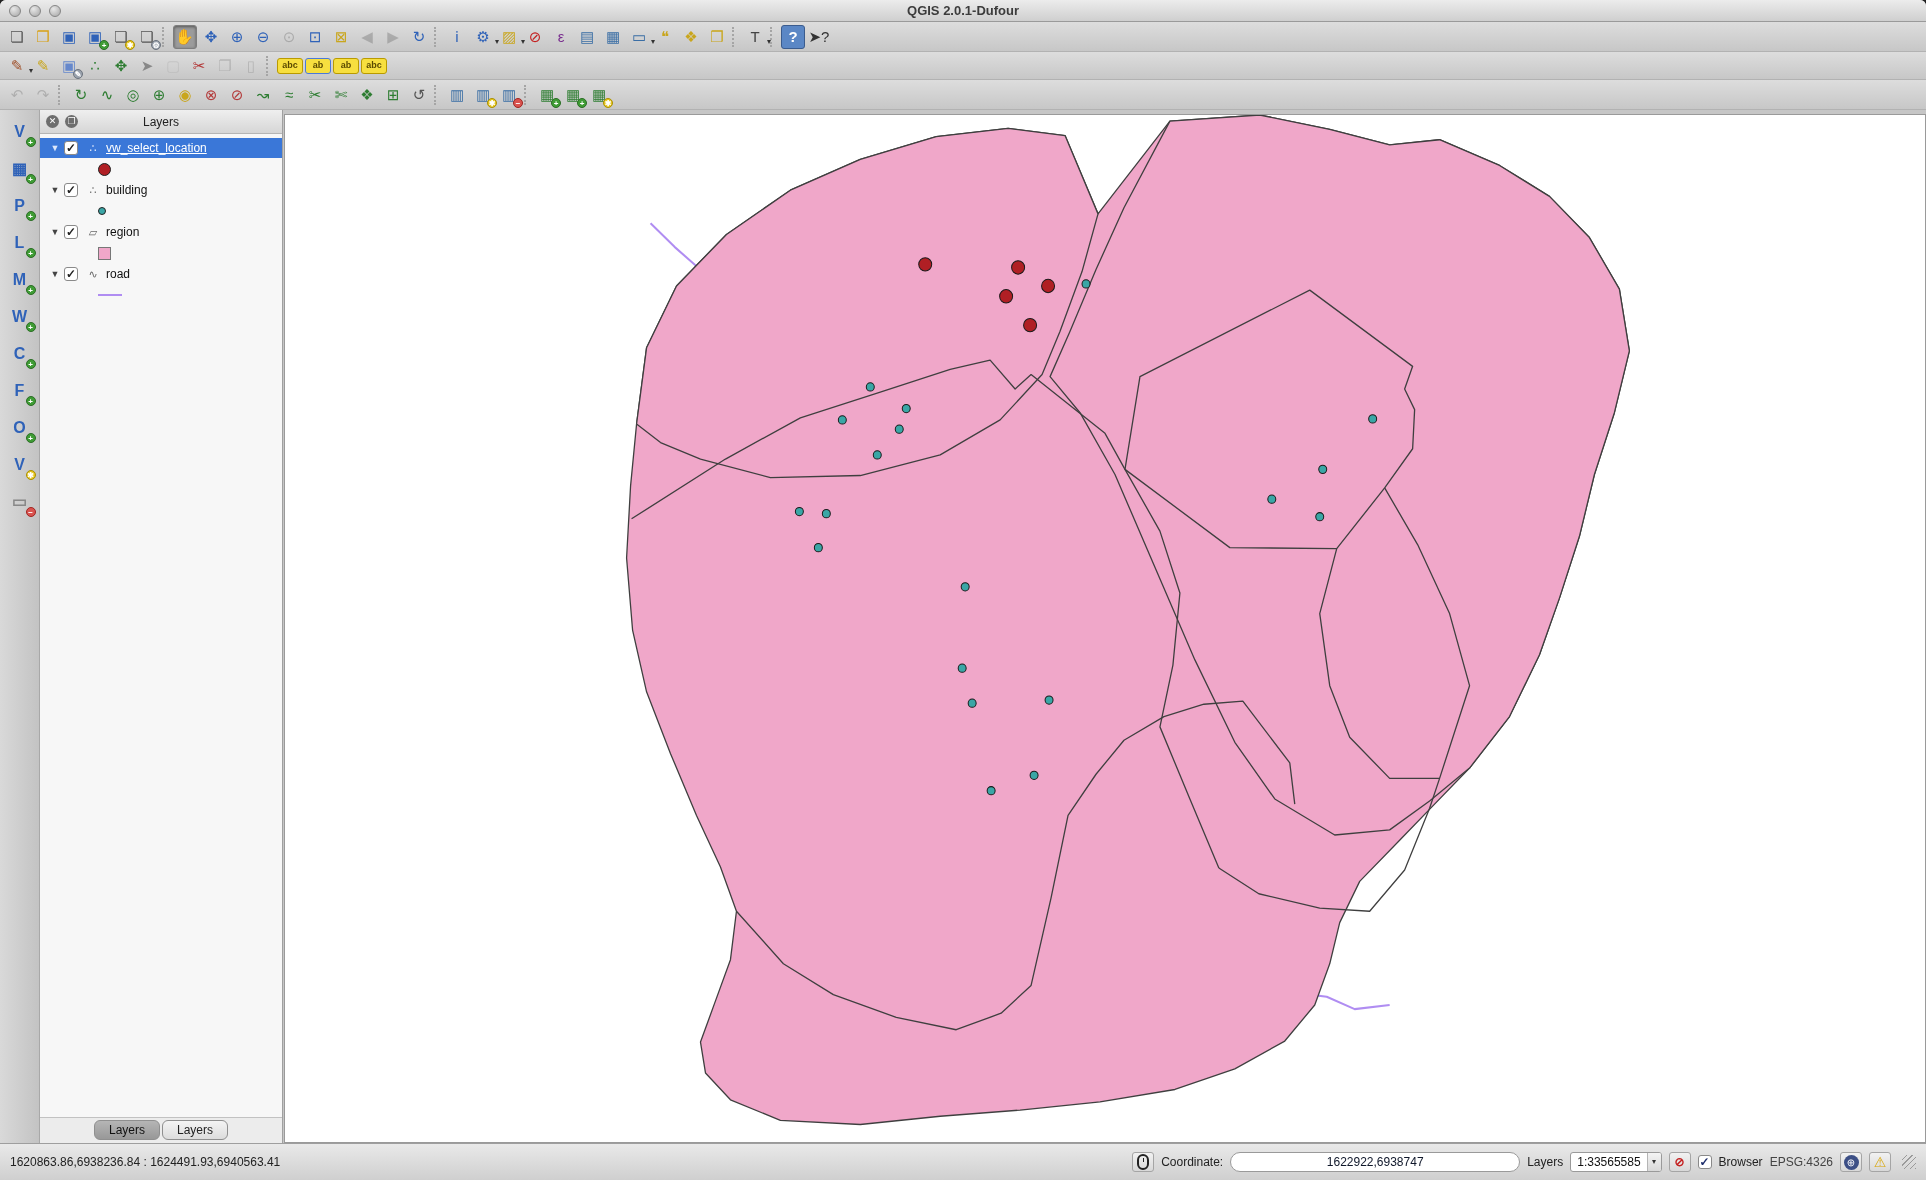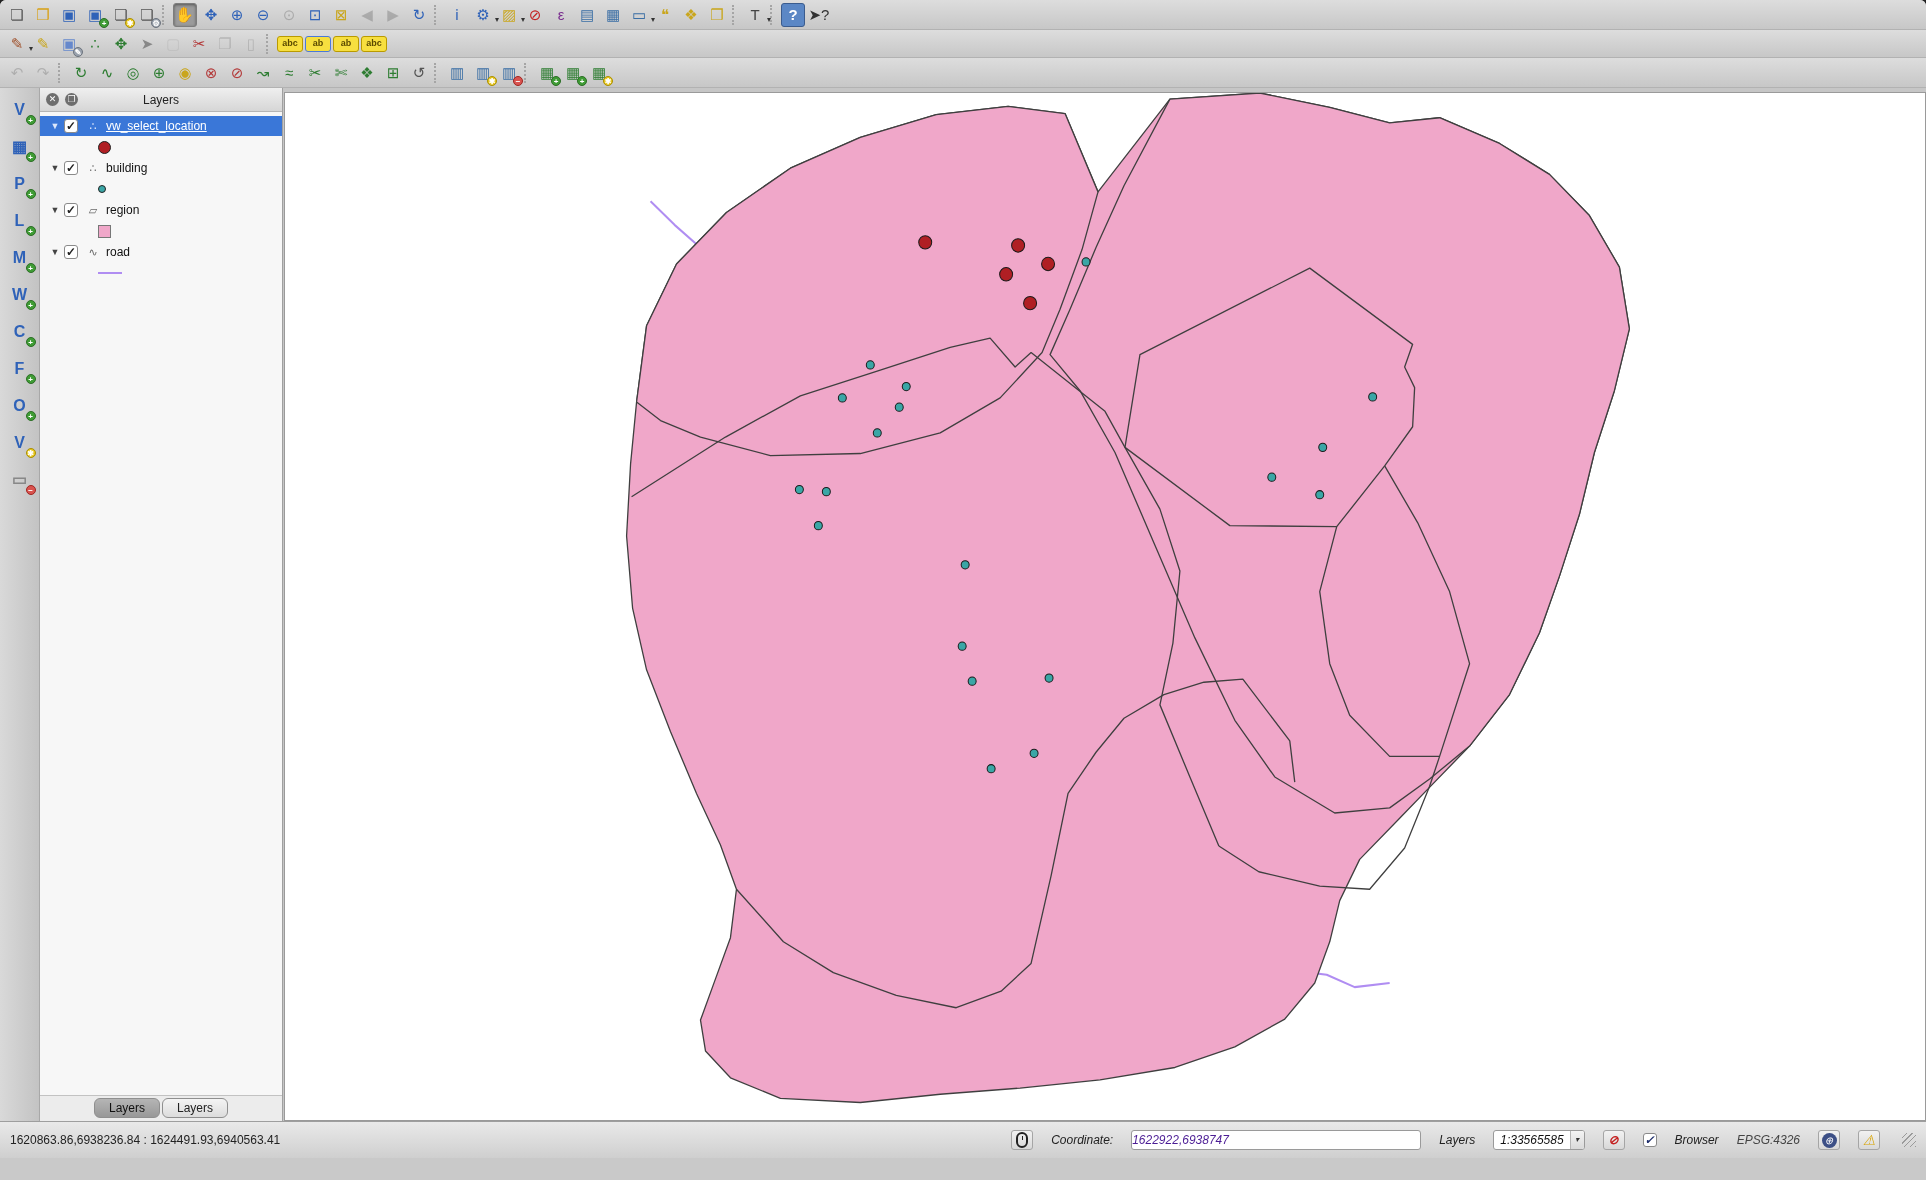--- a/index.html
+++ b/index.html
@@ -89,26 +89,26 @@
   .ptab.active{ background:linear-gradient(#b5b5b5,#989898); color:#111; }
   
   .map-wrap{ flex:1; margin:4px 0 0 1px; border:1px solid #9a9a9a; background:#fff;
     position:relative; overflow:hidden; }
   .map-wrap svg{ width:100%; height:100%; display:block; }
   
   .statusbar{ height:37px; display:flex; align-items:center;
     background:linear-gradient(#e9e9e9,#cfcfcf); border-top:1px solid #9e9e9e;
     padding:0 10px; font-size:12px; color:#222; position:relative;}
   .sb-extents{ white-space:nowrap; }
-  .sb-right{ margin-left:auto; display:flex; align-items:center; gap:18px;font-style:italic; }
+  .sb-right{ margin-left:auto; display:flex; align-items:center; gap:7px; }
   .sb-chip{ width:22px; height:20px; border:1px solid #a5a5a5; border-radius:3px;
     background:linear-gradient(#f2f2f2,#d8d8d8); display:flex; align-items:center;
     justify-content:center; font-size:12px; }
-  .sb-input{ width:290px; height:20px; border:1px solid #9a9a9a; border-radius:3px;
-    background:#fff; font-size:12px; line-height:18px; color:#4c1d95;}
+  .sb-input{ width:290px; height:20px; border:1px solid #9a9a9a; border-radius:10px;
+    background:#fff; text-align:center; font-size:12px; line-height:18px; color:#0f172a;}
   .sb-combo{ display:flex; height:20px; border:1px solid #9a9a9a; border-radius:3px;
     overflow:hidden; background:#fff; }
   .sb-combo .val{ padding:0 6px; font-size:12px; line-height:18px; color:#111; }
   .sb-combo .arrow{ width:14px; background:linear-gradient(#f4f4f4,#d9d9d9);
     border-left:1px solid #b5b5b5; font-size:8px; text-align:center; line-height:18px; color:#333;}
   .sb-cb{ width:14px; height:14px; background:#fff; border:1px solid #8a8a8a;
     border-radius:3px; font-size:12px; line-height:13px; text-align:center; font-weight:bold; color:#1c2c6b; }
   .sb-epsg{ color:#444; }
   .mouse-ic{ width:12px; height:16px; border:2px solid #222; border-radius:6px; position:relative;}
   .mouse-ic::before{ content:""; position:absolute; left:50%; top:2px; width:1px; height:4px; background:#222;}
@@ -117,20 +117,28 @@
   .warn{ color:#d8a400; font-size:14px; }
   .stopI{ color:#c42020; font-weight:bold; }
   .globeI{ width:15px; height:15px; border-radius:50%; background:#3c4f86; color:#fff;
     font-size:10px; line-height:15px; text-align:center; }
 </style>
 </head>
 <body>
 
 <div class="window">
 
+  <div class="titlebar">
+    <div class="lights">
+      <span class="light"></span>
+      <span class="light"></span>
+      <span class="light"></span>
+    </div>
+    <div class="title">QGIS 2.0.1-Dufour</div>
+  </div>
 
   <div class="tbrow tbrow1">
       <div class="tbi">
         <span class="g" style="color: rgb(85, 85, 85);">❏</span>
       </div>
       <div class="tbi">
         <span class="g" style="color: rgb(216, 161, 24);">❒</span>
       </div>
       <div class="tbi">
         <span class="g" style="color: rgb(47, 98, 184);">▣</span>

